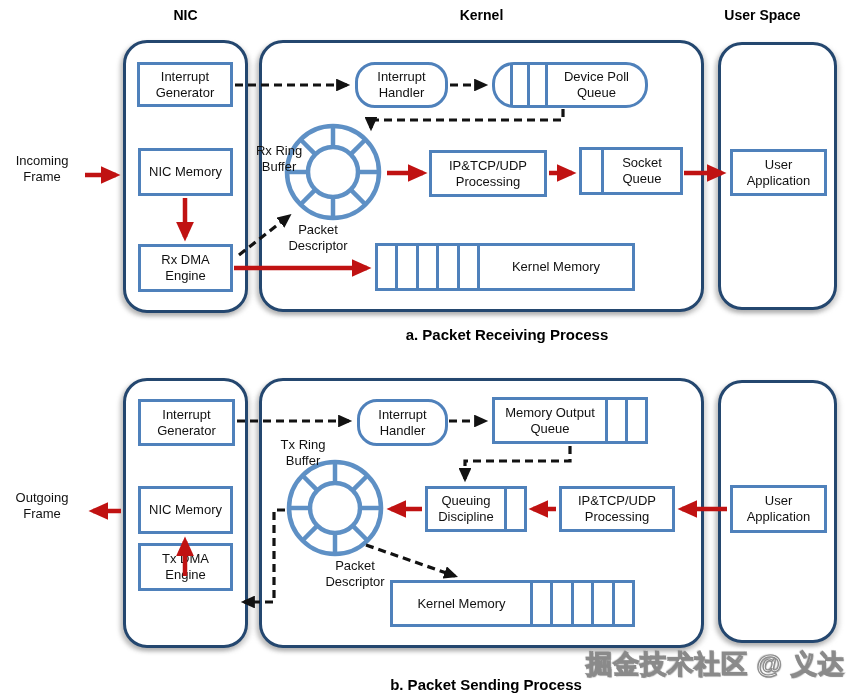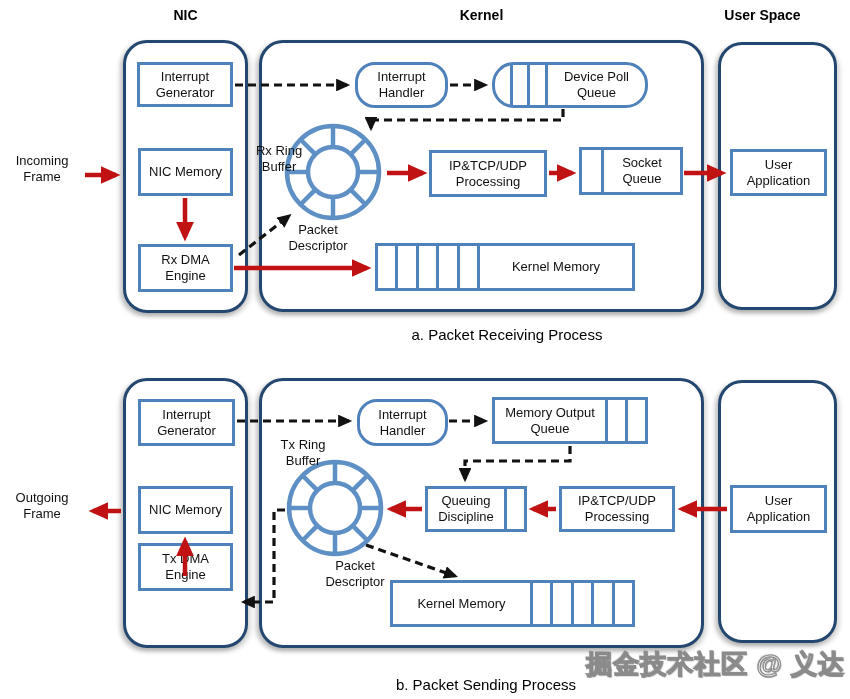--- a/index.html
+++ b/index.html
@@ -51,21 +51,21 @@
   .cells.right i{border-left:3px solid var(--blue);}
   .qlabel{flex:1;display:flex;align-items:center;justify-content:center;text-align:center;padding:1px 3px;}
   .freelabel{
     position:absolute;
     font-size:13px;line-height:1.25;
     text-align:center;color:var(--txt);
     z-index:3;
   }
   .caption{
     position:absolute;
-    font-size:15px;font-weight:normal;color:#000;
+    font-size:15px;font-weight:bold;color:#000;
     text-align:center;z-index:3;
   }
   .ringwrap{position:absolute;z-index:2;}
   #arrowlayer{
     position:absolute;left:0;top:0;width:850px;height:699px;
     z-index:4;pointer-events:none;
   }
   .r{stroke:var(--red);stroke-width:4.5;fill:none;}
   .d{stroke:var(--blk);stroke-width:3.2;fill:none;stroke-dasharray:8 5;}
   #watermark{

